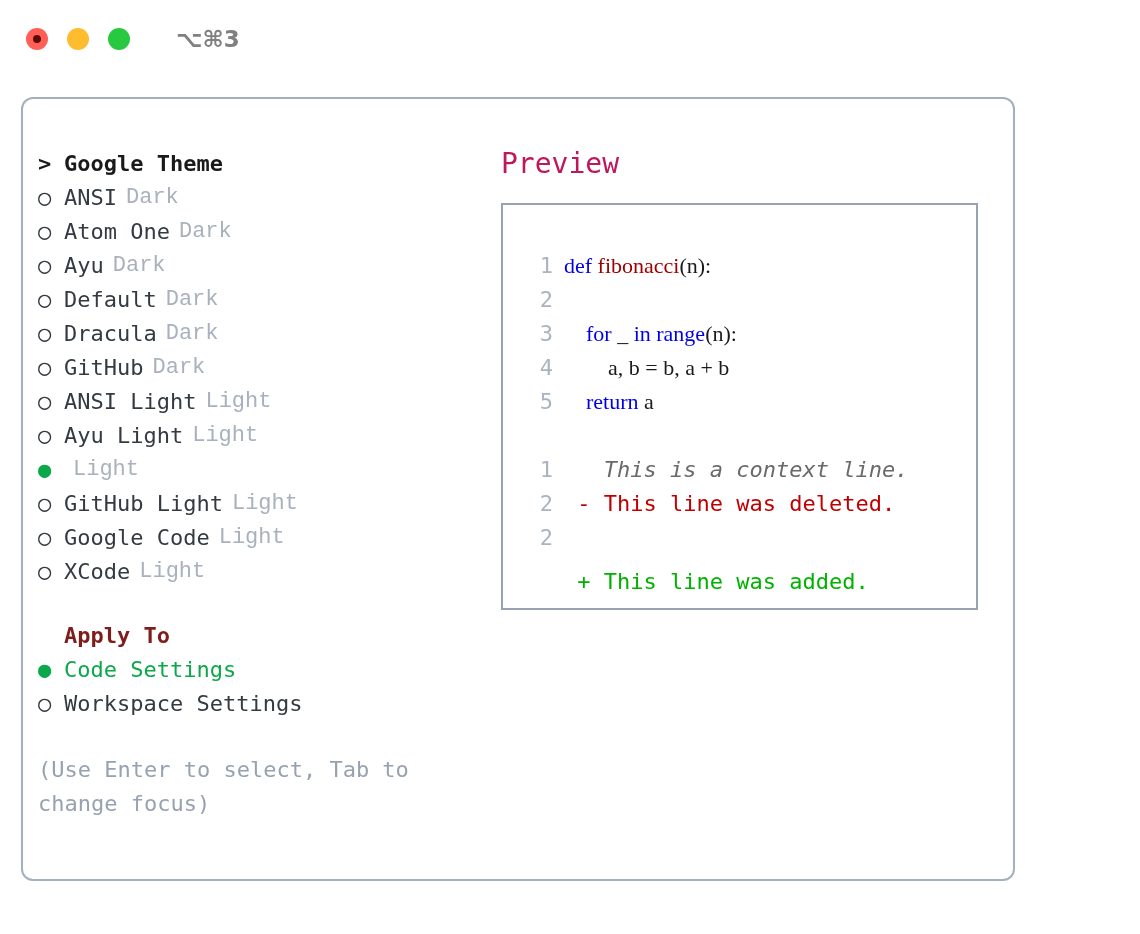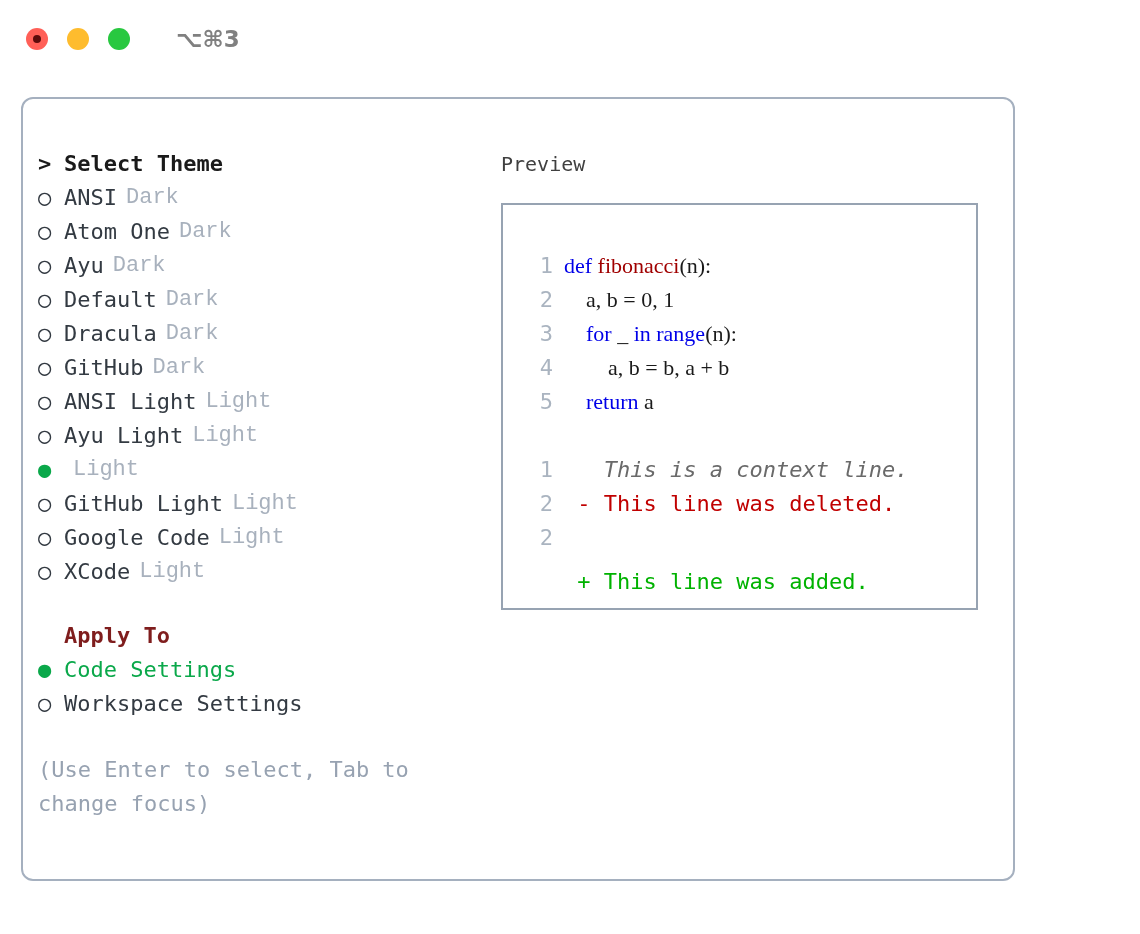--- a/index.html
+++ b/index.html
@@ -142,22 +142,22 @@
   }
 
   
   #right-col {
     position: absolute;
     left: 478px;
     top: 48px;
     width: 500px;
   }
   #preview-title {
-    font-size: 20px;
-    color: #404040;
+    font-size: 28px;
+    color: #be185d;
     line-height: 34px;
     height: 34px;
     white-space: pre;
   }
 
   #preview-box {
     margin-top: 22px;
     width: 477px;
     height: 407px;
     border: 2px solid #97a3b2;
@@ -207,21 +207,21 @@
     <div id="shortcut">⌥⌘3</div>
   </div>
 
   <div id="panel">
     <div id="panel-inner">
 
       <div id="left-col">
 
         <div class="row" id="header-row">
           <span class="marker">&gt;</span>
-          <span>Select Theme</span>
+          <span>Google Theme</span>
         </div>
 
         <div id="theme-list">
             <div class="row"><span class="marker radio-off">○</span><span class="theme-name">ANSI</span><span class="theme-kind">Dark</span></div>
             <div class="row"><span class="marker radio-off">○</span><span class="theme-name">Atom One</span><span class="theme-kind">Dark</span></div>
             <div class="row"><span class="marker radio-off">○</span><span class="theme-name">Ayu</span><span class="theme-kind">Dark</span></div>
             <div class="row"><span class="marker radio-off">○</span><span class="theme-name">Default</span><span class="theme-kind">Dark</span></div>
             <div class="row"><span class="marker radio-off">○</span><span class="theme-name">Dracula</span><span class="theme-kind">Dark</span></div>
             <div class="row"><span class="marker radio-off">○</span><span class="theme-name">GitHub</span><span class="theme-kind">Dark</span></div>
             <div class="row"><span class="marker radio-off">○</span><span class="theme-name">ANSI Light</span><span class="theme-kind">Light</span></div>
@@ -242,21 +242,21 @@
 
         <div id="hint">(Use Enter to select, Tab to change focus)</div>
       </div>
 
       <div id="right-col">
         <div id="preview-title">Preview</div>
 
         <div id="preview-box">
           <div id="code-block">
               <div class="code-line"><span class="lineno">1</span><span class="code-text"><span class="tok-kw">def </span><span class="tok-fn">fibonacci</span><span class="tok-pl">(n):</span></span></div>
-              <div class="code-line"><span class="lineno">2</span><span class="code-text"><span class="tok-pl">    a, b = 0, 1</span></span></div>
+              <div class="code-line"><span class="lineno">2</span></div>
               <div class="code-line"><span class="lineno">3</span><span class="code-text"><span class="tok-pl">    </span><span class="tok-kw">for</span><span class="tok-pl"> _ </span><span class="tok-kw">in</span><span class="tok-pl"> </span><span class="tok-kw">range</span><span class="tok-pl">(n):</span></span></div>
               <div class="code-line"><span class="lineno">4</span><span class="code-text"><span class="tok-pl">        a, b = b, a + b</span></span></div>
               <div class="code-line"><span class="lineno">5</span><span class="code-text"><span class="tok-pl">    </span><span class="tok-kw">return</span><span class="tok-pl"> a</span></span></div>
             </div>
           <div class="diff-gap"></div>
           <div id="diff-block">
               <div class="code-line"><span class="lineno">1</span><span class="diff-ctx">   This is a context line.</span></div>
               <div class="code-line"><span class="lineno">2</span><span class="diff-del"> - This line was deleted.</span></div>
               <div class="code-line"><span class="lineno">2</span><span class="diff-add"> + This line was added.</span></div>
             </div>

